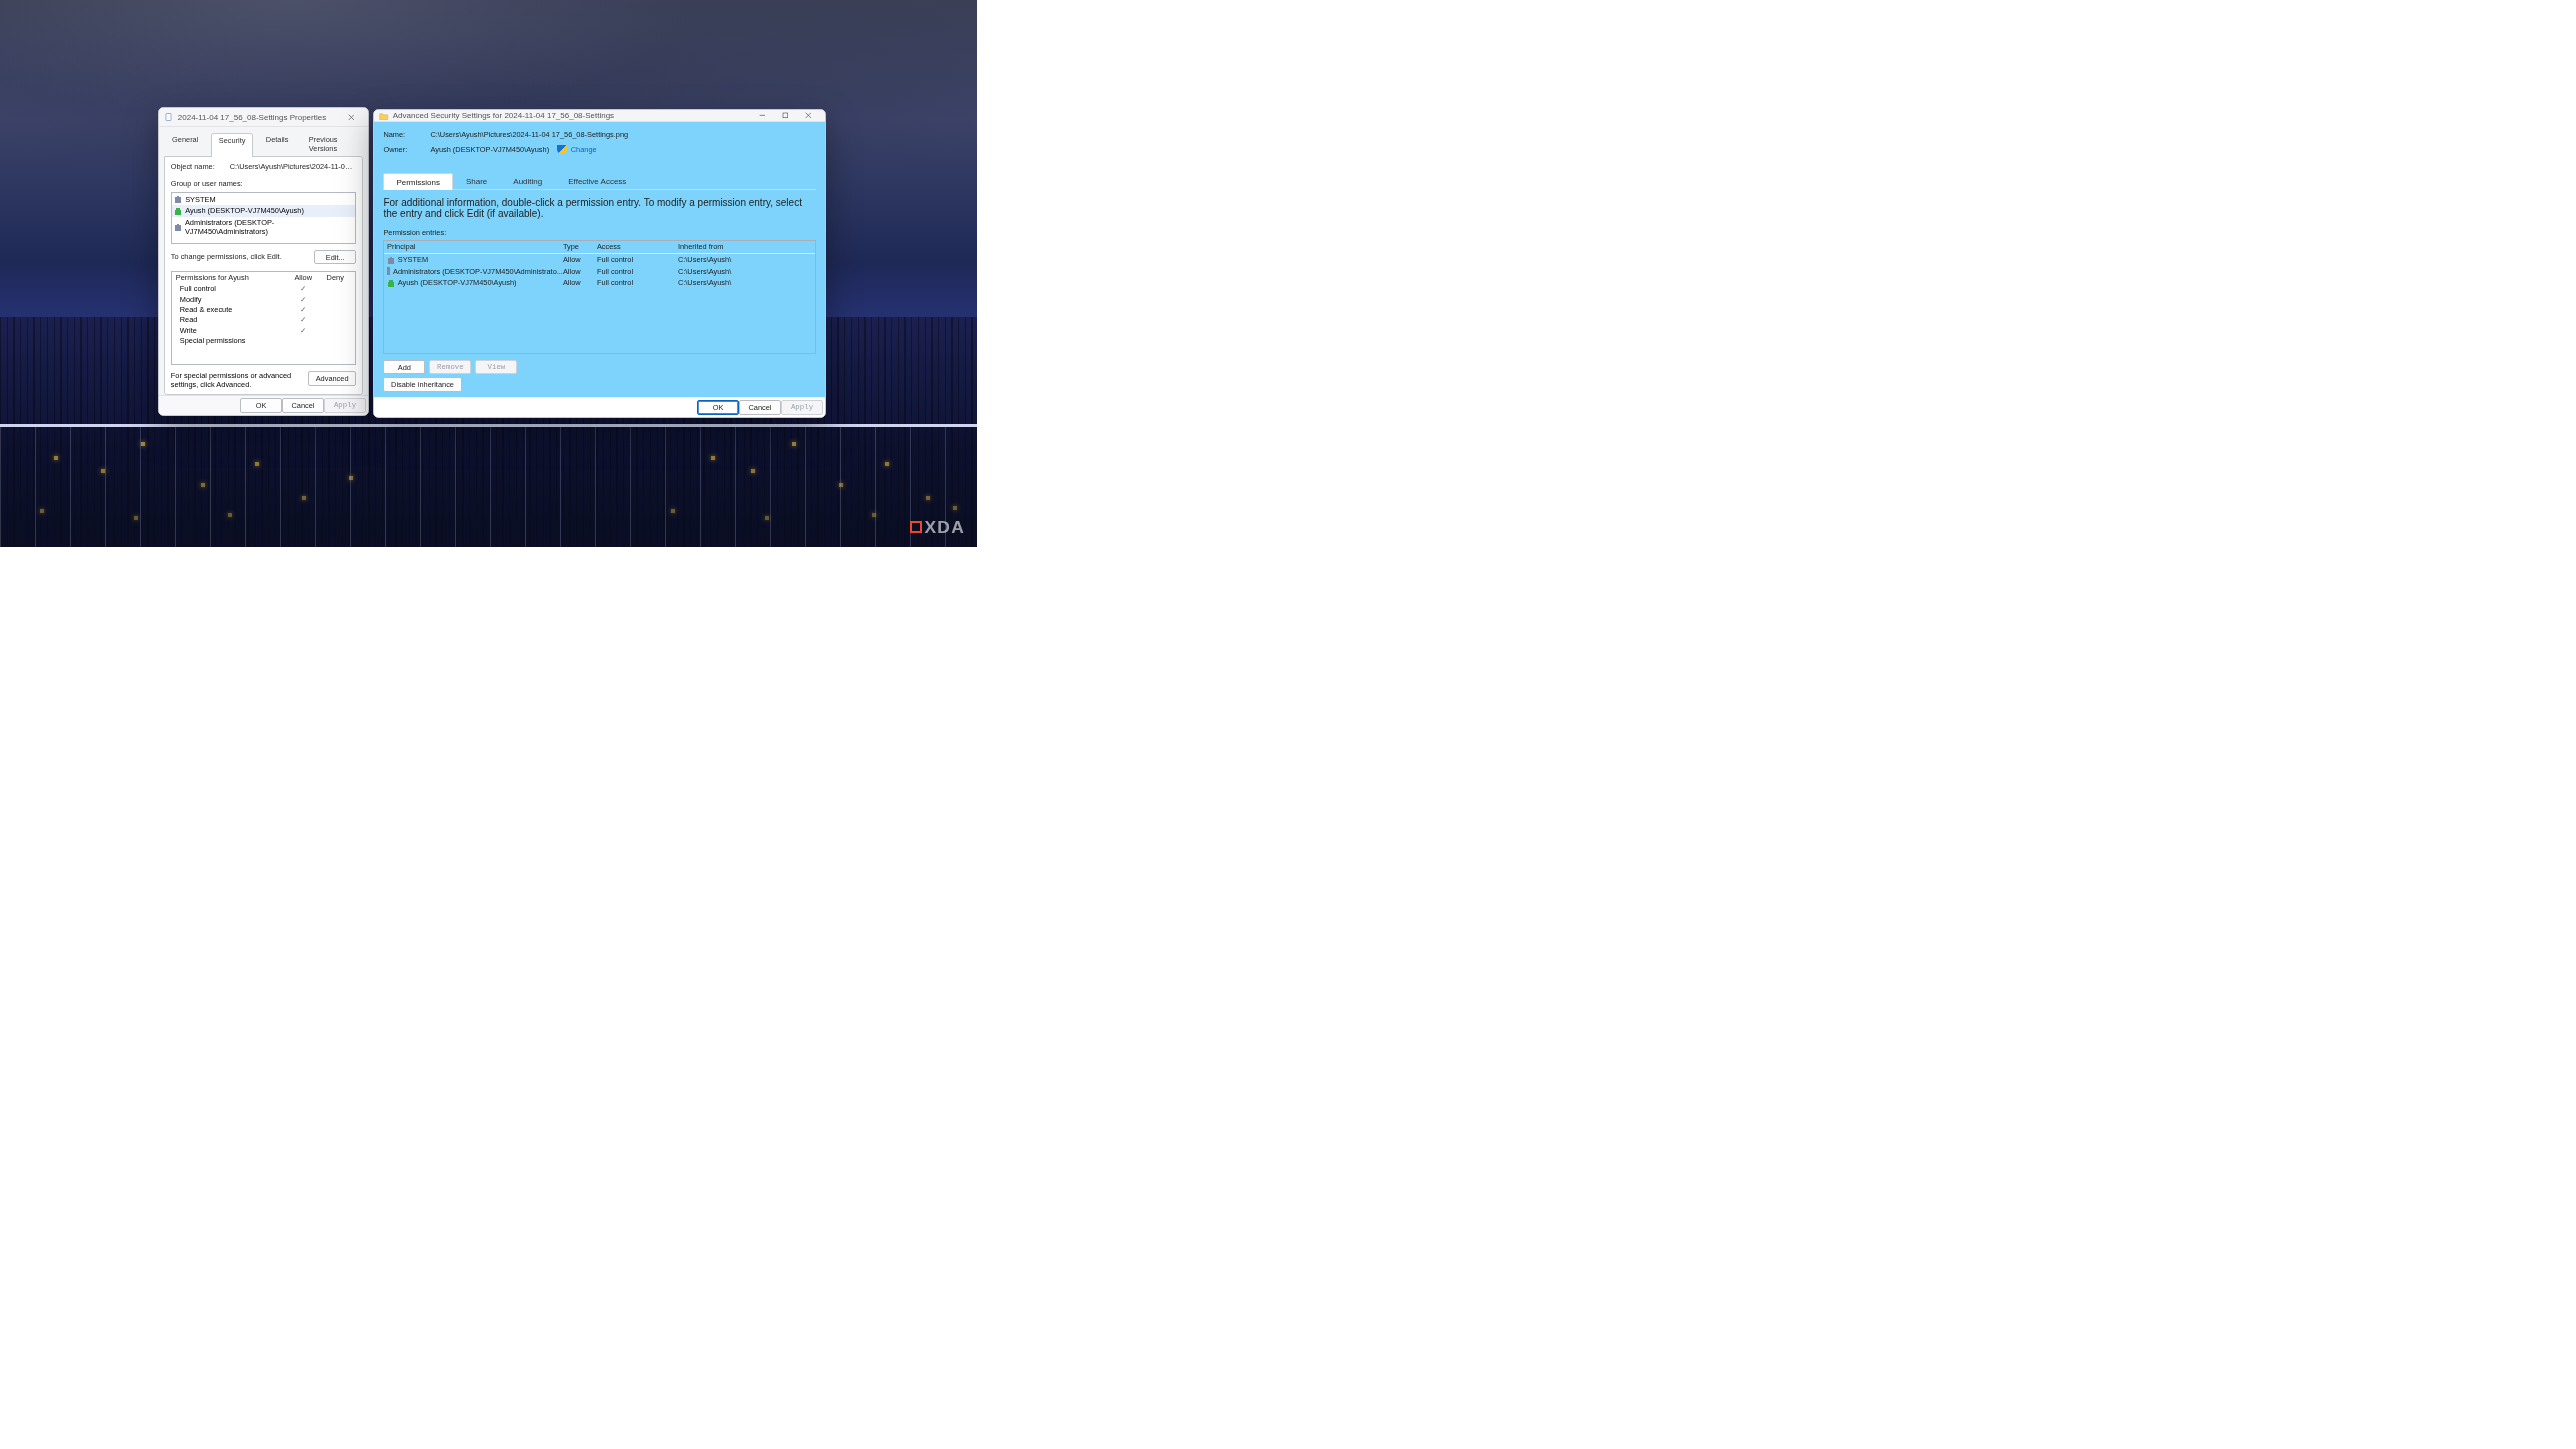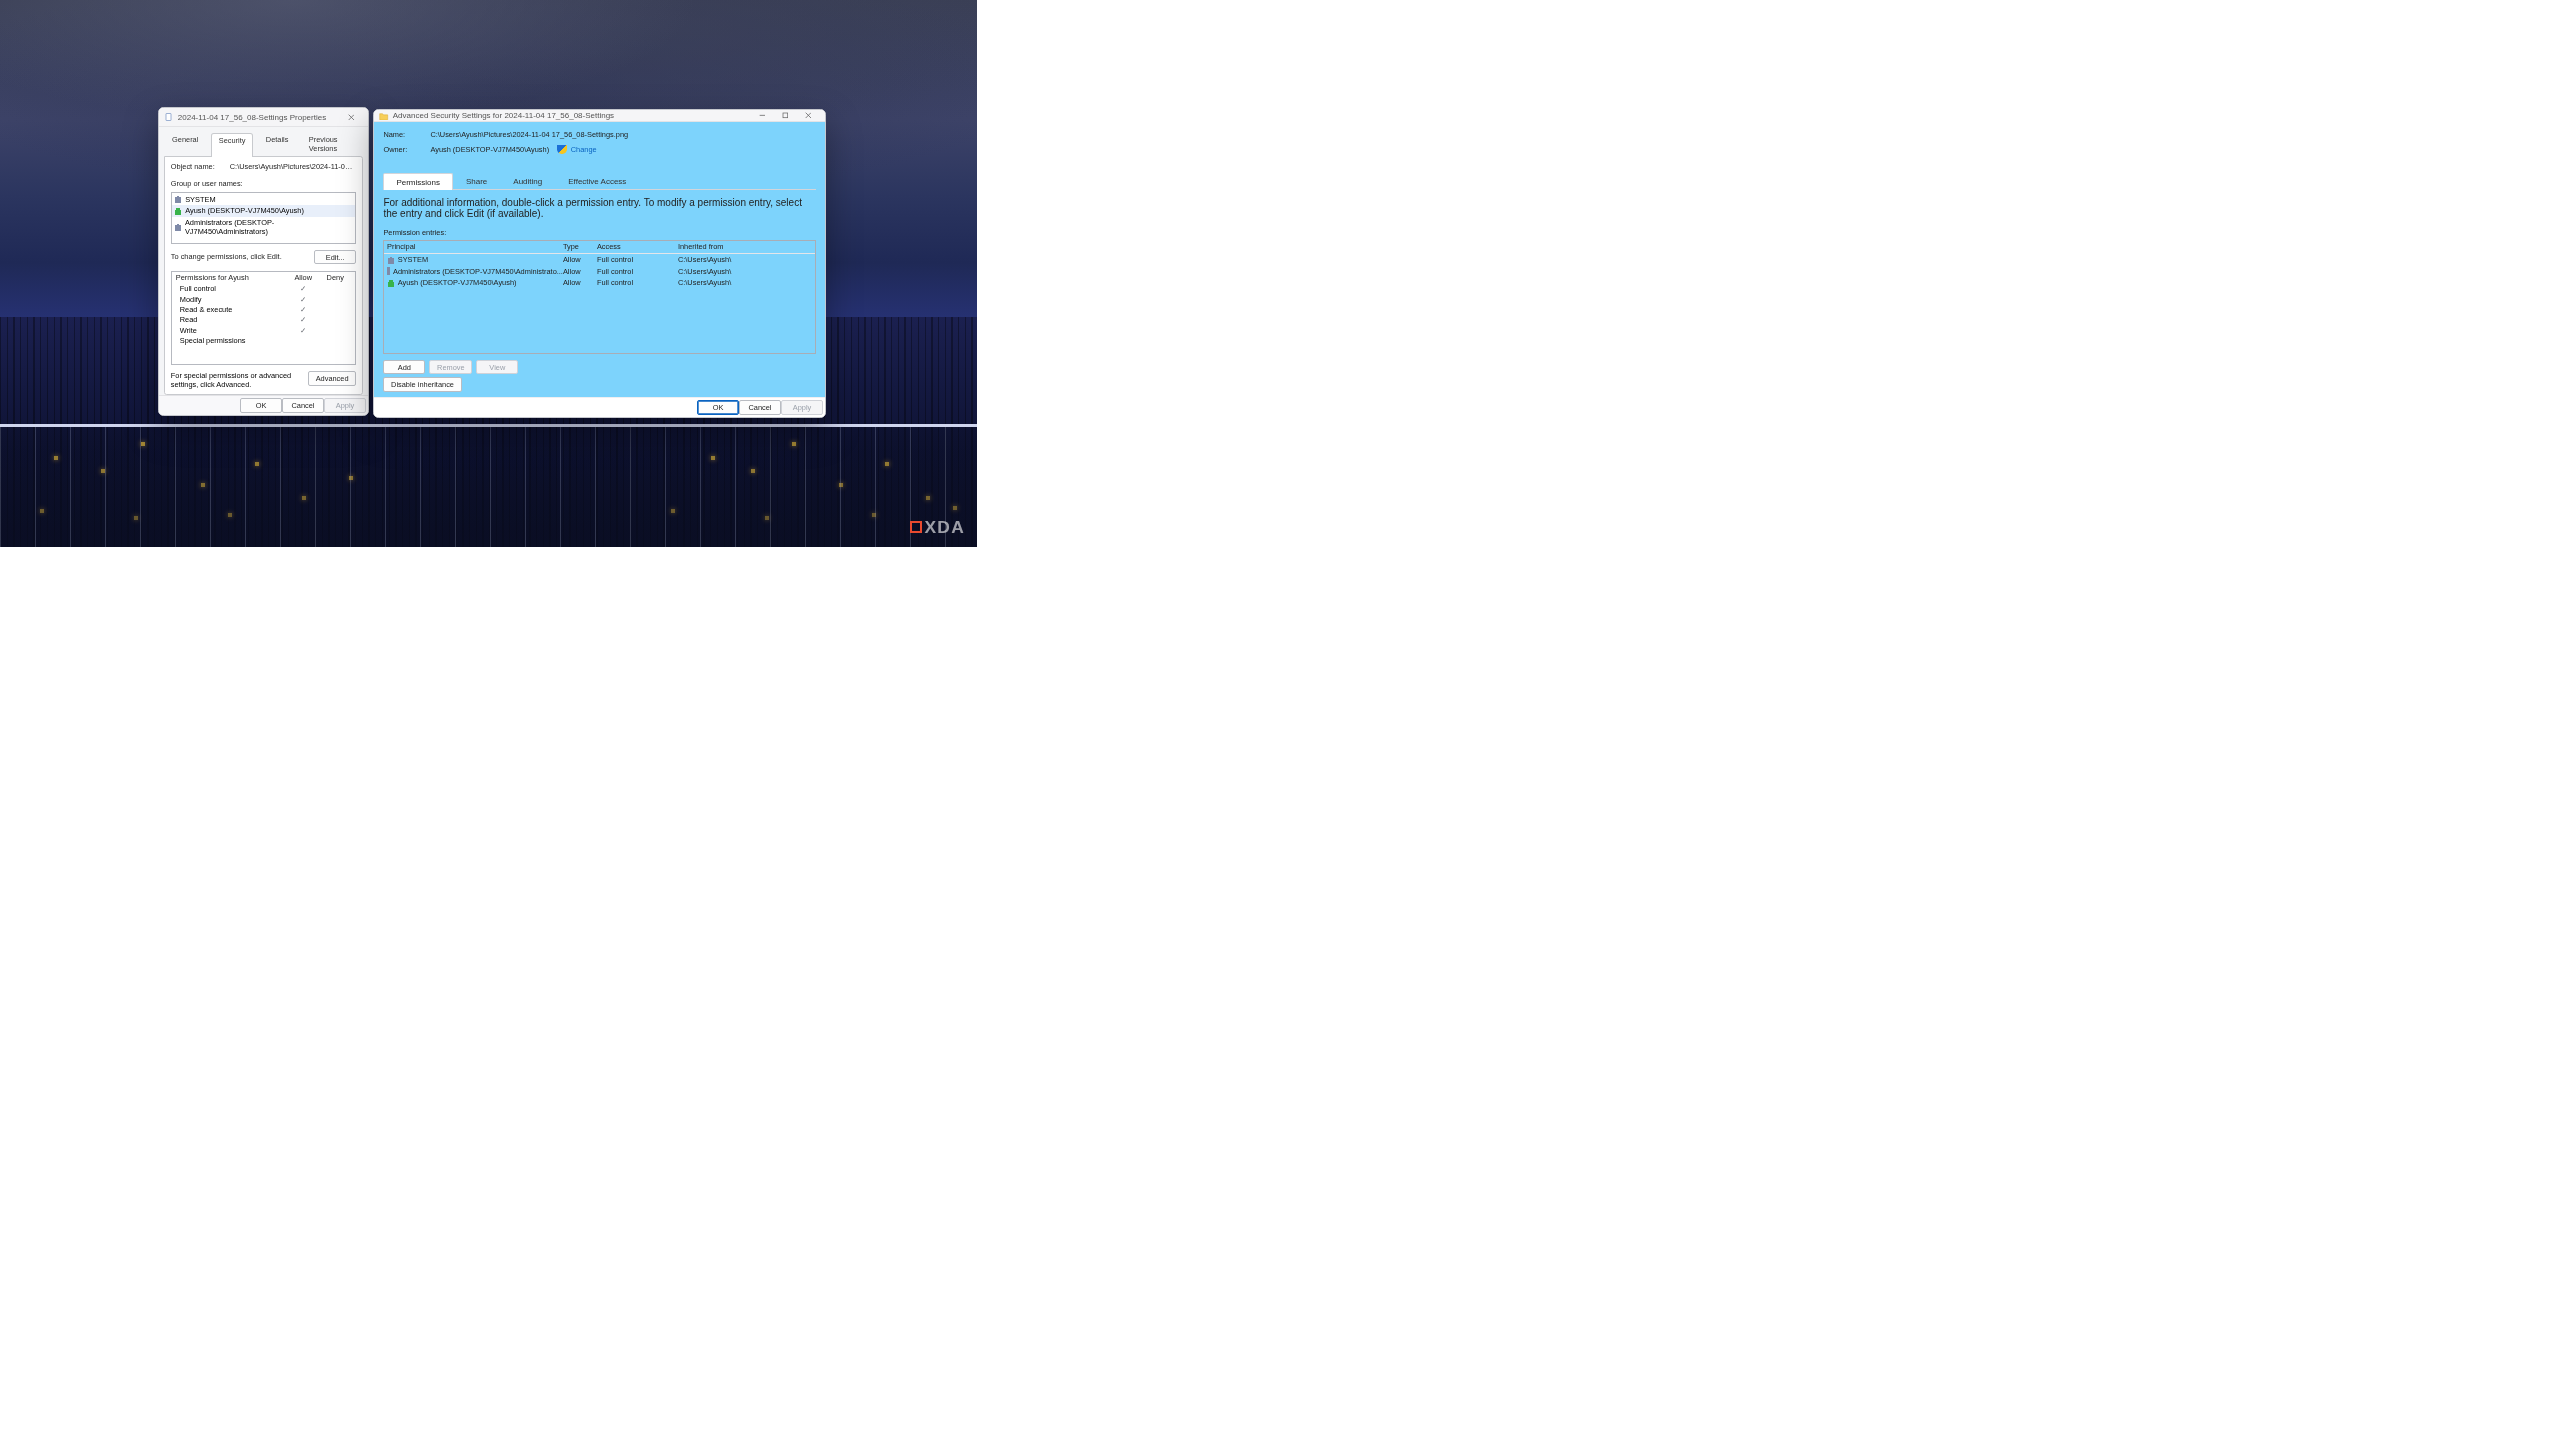--- a/index.html
+++ b/index.html
@@ -68,21 +68,21 @@
   .titlebar .t-spacer { flex:1; }
   .titlebar .t-btn { width:23px; height:100%; display:flex; align-items:center; justify-content:center; color:#666; }
 
   .footer-buttons { display:flex; justify-content:flex-end; padding:2px; border-top:0.7px solid #e3e3e6; background:#f8f8fa;}
   .btn {
     min-width:42px; height:14.8px; padding:0 6.7px; background:#fdfdfd;
     border:0.7px solid #b9bcc2; border-radius:2px; font-size:7.4px; line-height:13.4px;
     text-align:center; color:#222; cursor:pointer;
   }
   .btn.primary { border-color:#0a63c0; box-shadow: inset 0 0 0 0.7px #0a63c0; }
-  .btn.disabled { color:#9aa0aa; background:#f5f5f7; border-color:#d0d2d8; cursor:default; }
+  .btn.disabled { color:#9aa0aa; background:#f5f5f7; border-color:#d0d2d8; cursor:default;font-family:Liberation Mono, monospace; }
 
   
   #propWin { left:158px; top:107px; width:211px; height:309px; }
   #propWin .body { flex:1; padding:2.7px 5.4px 0 5.4px; background:#f4f5f7; display:flex; flex-direction:column; }
   .tabs { display:flex; gap:5px; padding:2.7px 0 0 0; }
   .tab { padding:2px 6.7px 2.7px; border:0.7px solid transparent; border-bottom:none;
          border-radius:2.7px 2.7px 0 0; color:#333; font-size:7.4px; cursor:pointer; }
   .tab.selected { background:#fff; border-color:#c8cace; position:relative; top:1px; z-index:2; }
   .tab-panel { border:0.7px solid #c8cace; border-radius:0 2.7px 2.7px 2.7px; background:#fff; padding:5.4px; flex:1; display:flex; flex-direction:column; }
 

